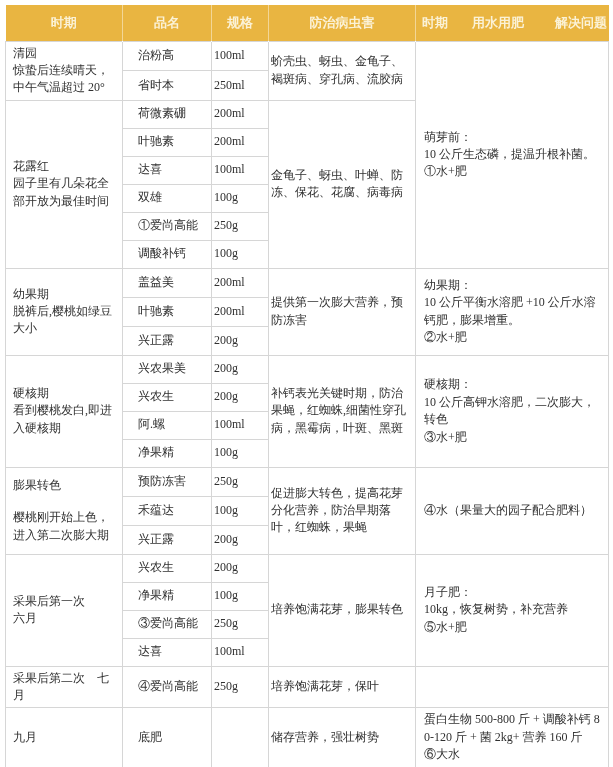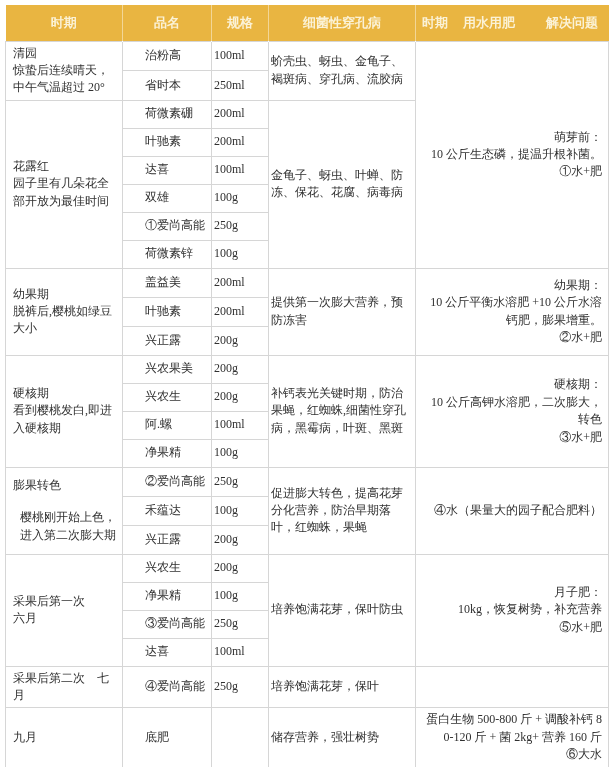--- a/index.html
+++ b/index.html
@@ -41,34 +41,34 @@
     border: 1px solid var(--border);
     color: var(--text);
     font-size: 12px;
     line-height: 1.45;
     padding: 3px 6px;
     vertical-align: middle;
     overflow: hidden;
     word-break: break-all;
   }
   td.period { padding-left: 7px; }
-  td.product { padding-left: 22px; font-family: Liberation Serif, serif; }
+  td.product { padding-left: 15px; font-family: Liberation Serif, serif; }
   td.spec { padding: 3px 2px; }
   td.pest { padding-left: 2px; }
-  td.water { padding-left: 8px; text-align: right; }
+  td.water { padding-left: 8px; }
   td.note-cell { padding-left: 8px; }
-  .desc-gap { margin-top: 15px; text-align: right; }
+  .desc-gap { margin-top: 15px; }
   .right-head {
     display: flex;
     align-items: center;
     height: 25px;
     padding-left: 6px;
     text-align: left;
   }
-  .right-head .rh2 { margin-left: 15px; }
+  .right-head .rh2 { margin-left: 24px; }
   .right-head .rh3 { margin-left: 31px; }
   tr.h25 { height: 25px; }
   tr.h28 { height: 28px; }
   tr.h29 { height: 29px; }
   tr.h44 { height: 44px; }
   tr.h45 { height: 45px; }
 </style>
 </head>
 <body>
 
@@ -79,21 +79,21 @@
       <col style="width:89px">
       <col style="width:57px">
       <col style="width:147px">
       <col style="width:193px">
     </colgroup>
     <thead>
       <tr class="h25">
         <th>时期</th>
         <th>品名</th>
         <th>规格</th>
-        <th>细菌性穿孔病</th>
+        <th>防治病虫害</th>
         <th class="last">
           <div class="right-head">
             <span>时期</span>
             <span class="rh2">用水用肥</span>
             <span class="rh3">解决问题</span>
           </div>
         </th>
       </tr>
     </thead>
     <tbody>
@@ -136,21 +136,21 @@
       </tr>
       <tr class="h28">
         <td class="product">双雄</td>
         <td class="spec">100g</td>
       </tr>
       <tr class="h28">
         <td class="product">①爱尚高能</td>
         <td class="spec">250g</td>
       </tr>
       <tr class="h28">
-        <td class="product">荷微素锌</td>
+        <td class="product">调酸补钙</td>
         <td class="spec">100g</td>
       </tr>
 
       <tr class="h29">
         <td class="period" rowspan="3">
           <div>幼果期</div>
           <div>脱裤后,樱桃如绿豆大小</div>
         </td>
         <td class="product">盖益美</td>
         <td class="spec">200ml</td>
@@ -195,21 +195,21 @@
       <tr class="h28">
         <td class="product">净果精</td>
         <td class="spec">100g</td>
       </tr>
 
       <tr class="h29">
         <td class="period" rowspan="3">
           <div>膨果转色</div>
           <div class="desc-gap">樱桃刚开始上色， 进入第二次膨大期</div>
         </td>
-        <td class="product">②爱尚高能</td>
+        <td class="product">预防冻害</td>
         <td class="spec">250g</td>
         <td class="pest" rowspan="3">促进膨大转色，提高花芽分化营养，防治早期落叶，红蜘蛛，果蝇</td>
         <td class="water" rowspan="3">
           <div>④水（果量大的园子配合肥料）</div>
         </td>
       </tr>
       <tr class="h29">
         <td class="product">禾蕴达</td>
         <td class="spec">100g</td>
       </tr>
@@ -218,21 +218,21 @@
         <td class="spec">200g</td>
       </tr>
 
       <tr class="h28">
         <td class="period" rowspan="4">
           <div>采果后第一次</div>
           <div>六月</div>
         </td>
         <td class="product">兴农生</td>
         <td class="spec">200g</td>
-        <td class="pest" rowspan="4">培养饱满花芽，保叶防虫</td>
+        <td class="pest" rowspan="4">培养饱满花芽，膨果转色</td>
         <td class="water" rowspan="4">
           <div>月子肥：</div>
           <div>10kg，恢复树势，补充营养</div>
           <div>⑤水+肥</div>
         </td>
       </tr>
       <tr class="h28">
         <td class="product">净果精</td>
         <td class="spec">100g</td>
       </tr>

